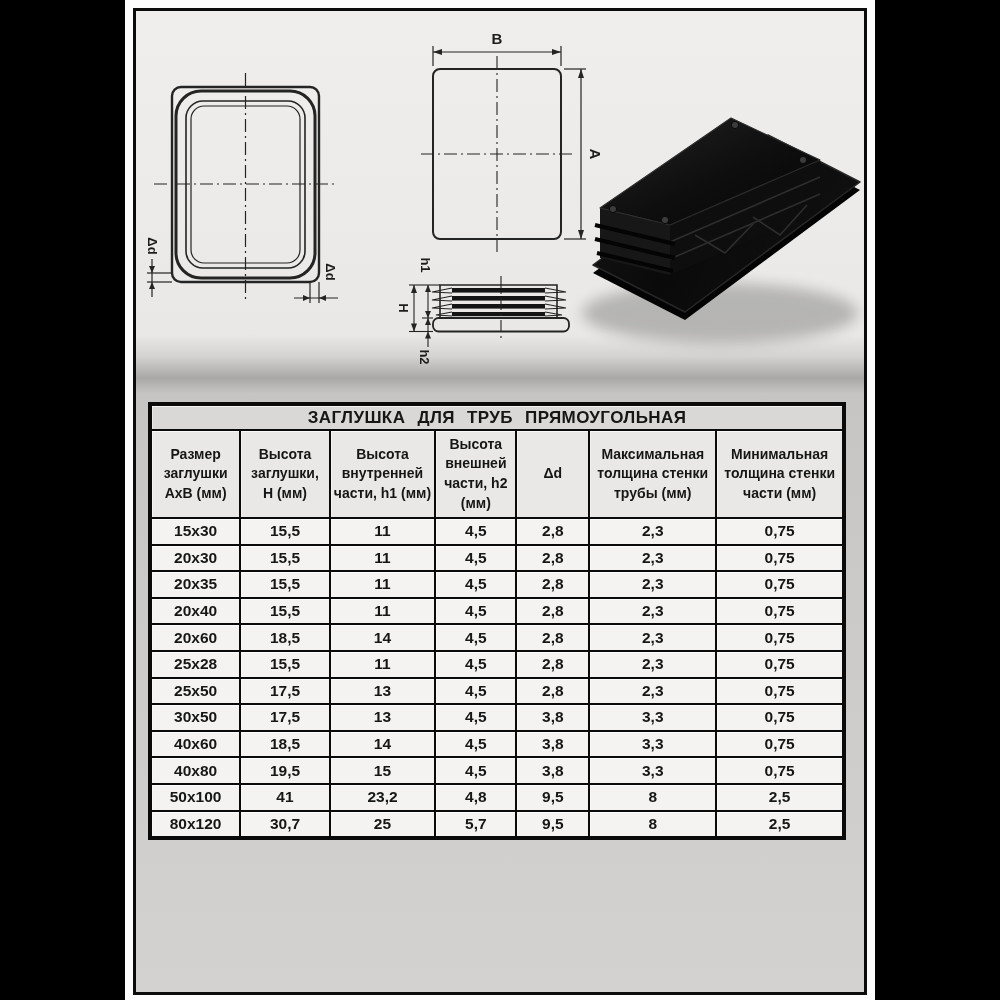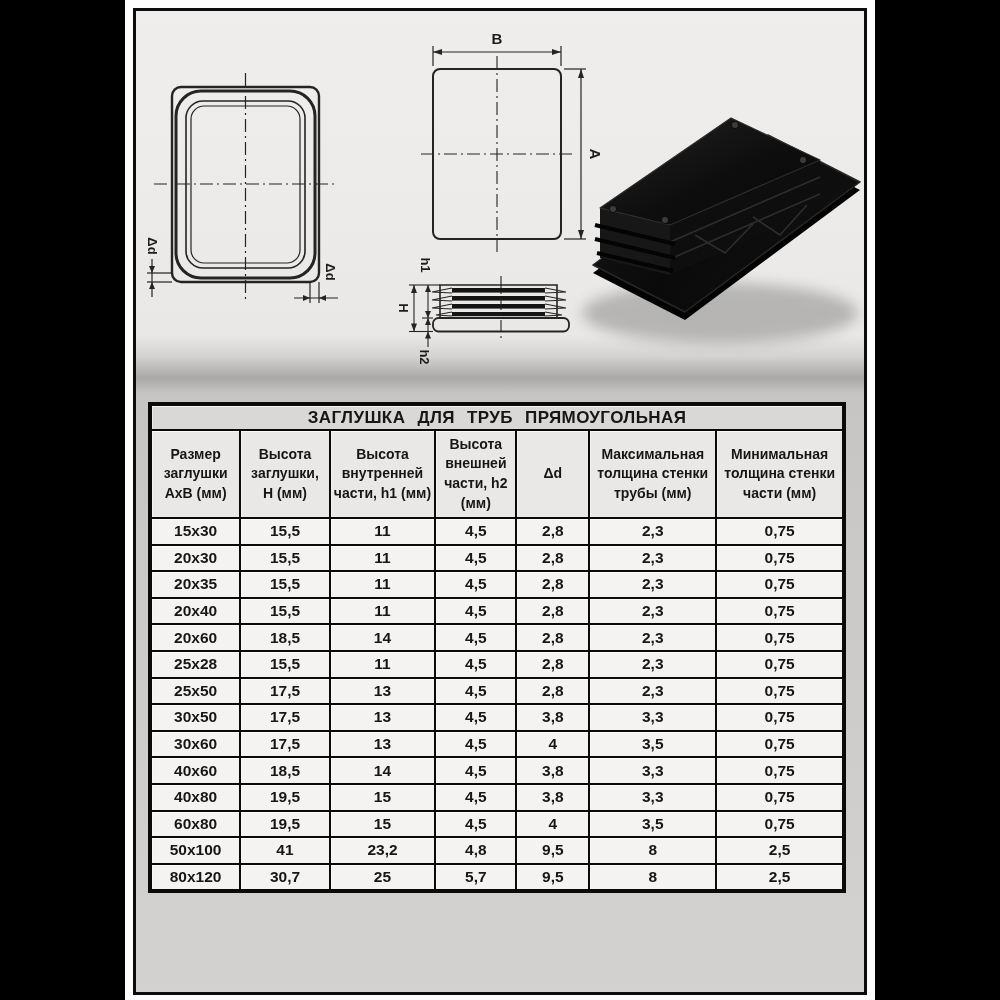--- a/index.html
+++ b/index.html
@@ -324,53 +324,35 @@
             <tr>
               <td>30x50</td>
               <td>17,5</td>
               <td>13</td>
               <td>4,5</td>
               <td>3,8</td>
               <td>3,3</td>
               <td>0,75</td>
             </tr>
             <tr>
-              <td>30x60</td>
-              <td>17,5</td>
-              <td>13</td>
-              <td>4,5</td>
-              <td>4</td>
-              <td>3,5</td>
-              <td>0,75</td>
-            </tr>
-            <tr>
               <td>40x60</td>
               <td>18,5</td>
               <td>14</td>
               <td>4,5</td>
               <td>3,8</td>
               <td>3,3</td>
               <td>0,75</td>
             </tr>
             <tr>
               <td>40x80</td>
               <td>19,5</td>
               <td>15</td>
               <td>4,5</td>
               <td>3,8</td>
               <td>3,3</td>
-              <td>0,75</td>
-            </tr>
-            <tr>
-              <td>60x80</td>
-              <td>19,5</td>
-              <td>15</td>
-              <td>4,5</td>
-              <td>4</td>
-              <td>3,5</td>
               <td>0,75</td>
             </tr>
             <tr>
               <td>50x100</td>
               <td>41</td>
               <td>23,2</td>
               <td>4,8</td>
               <td>9,5</td>
               <td>8</td>
               <td>2,5</td>

